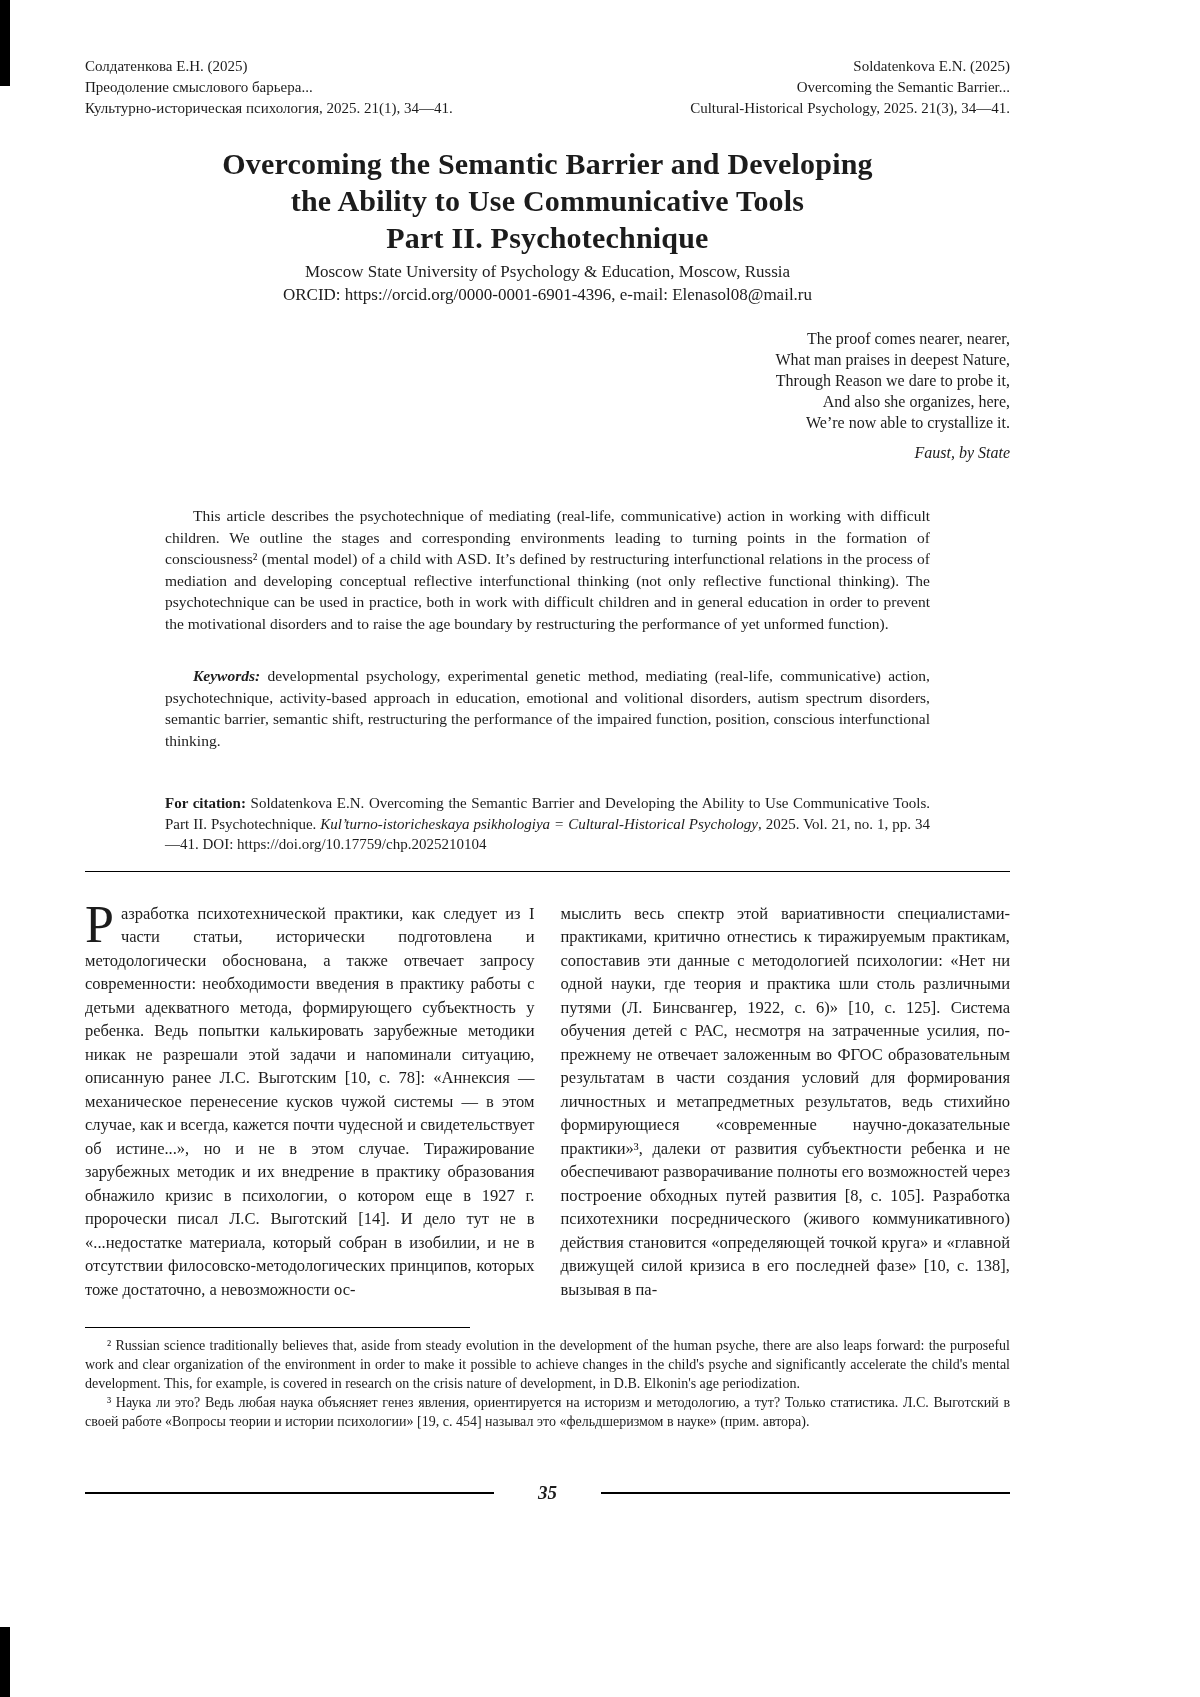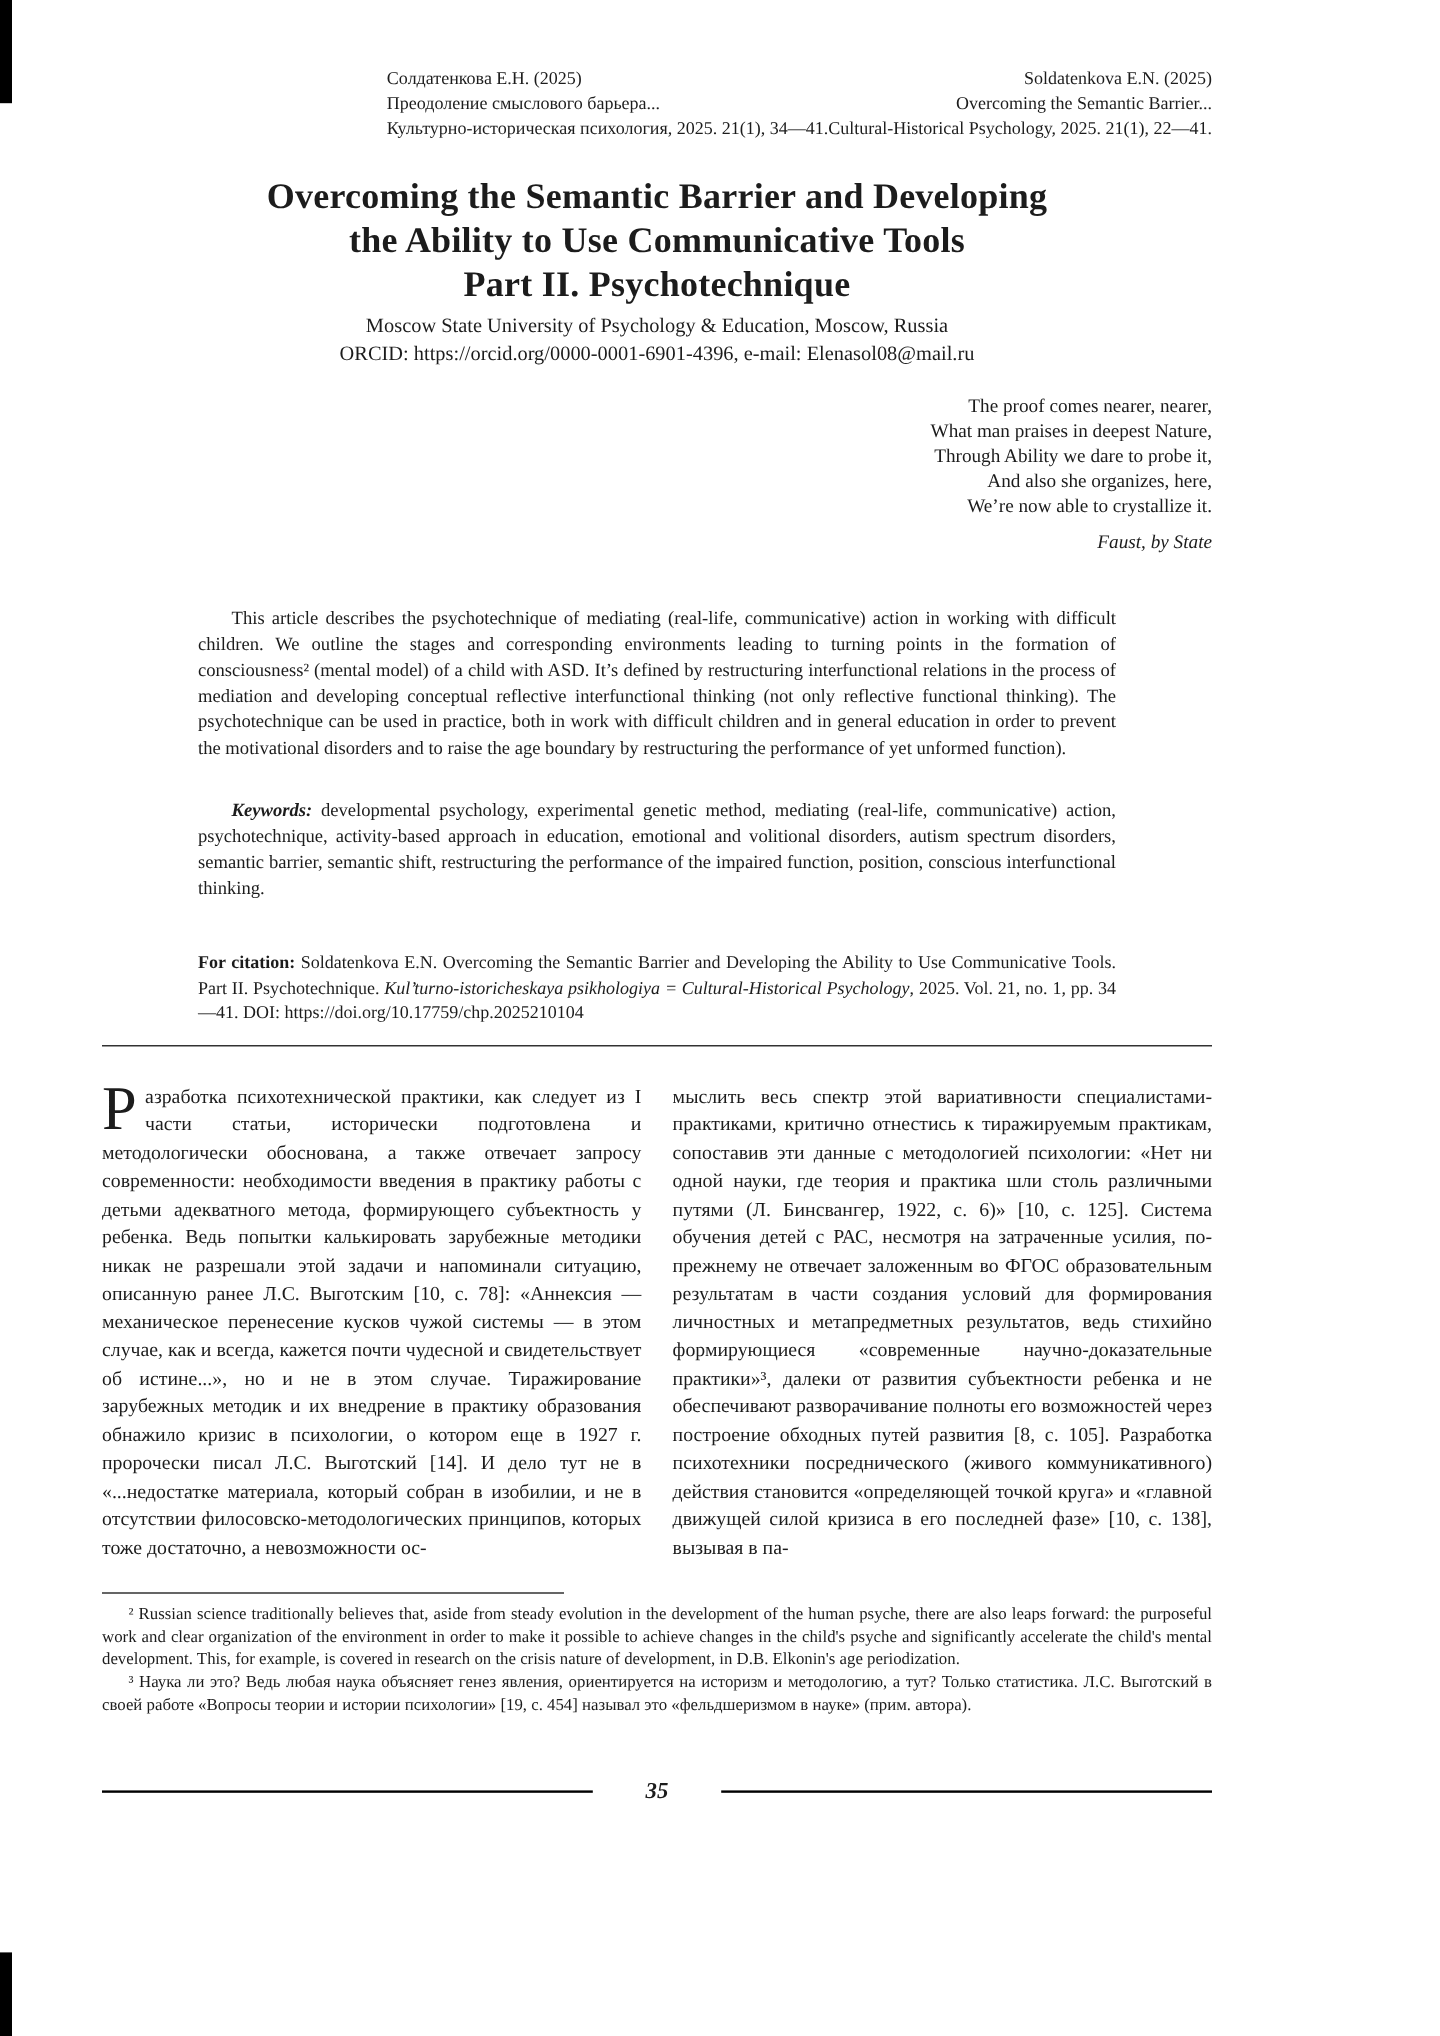--- a/index.html
+++ b/index.html
@@ -13,21 +13,21 @@
     color: #1c1c1c;
     overflow: hidden;
   }
   .mark { position: absolute; left: 0; width: 10px; background: #000; }
   .mark-top { top: 0; height: 86px; }
   .mark-bottom { bottom: 0; height: 70px; }
 
   .content { padding: 56px 190px 0 85px; } 
 
   
-  .running-head { display: flex; justify-content: flex-end; font-size: 15px; line-height: 21px; font-family: Liberation Serif, serif; }
+  .running-head { display: flex; justify-content: space-between; font-size: 15px; line-height: 21px; font-family: Liberation Serif, serif; }
   .rh-left { text-align: left; }
   .rh-right { text-align: right; }
 
   
   .title {
     margin: 26px 0 0 0;
     text-align: center;
     font-size: 30px;
     line-height: 37px;
     font-weight: bold;
@@ -152,37 +152,37 @@
 
     <div class="running-head">
       <div class="rh-left">
         <div>Солдатенкова Е.Н. (2025)</div>
         <div>Преодоление смыслового барьера...</div>
         <div>Культурно-историческая психология, 2025. 21(1), 34—41.</div>
       </div>
       <div class="rh-right">
         <div>Soldatenkova E.N. (2025)</div>
         <div>Overcoming the Semantic Barrier...</div>
-        <div>Cultural-Historical Psychology, 2025. 21(1), 22—41.</div>
+        <div>Cultural-Historical Psychology, 2025. 21(3), 34—41.</div>
       </div>
     </div>
 
     <h1 class="title">
       <span>Overcoming the Semantic Barrier and Developing</span><br>
       <span>the Ability to Use Communicative Tools</span><br>
       <span>Part II. Psychotechnique</span>
     </h1>
 
     <div class="affiliation">Moscow State University of Psychology &amp; Education, Moscow, Russia</div>
     <div class="contacts">ORCID: https://orcid.org/0000-0001-6901-4396, e-mail: Elenasol08@mail.ru</div>
 
     <div class="epigraph">
       <div>The proof comes nearer, nearer,</div>
       <div>What man praises in deepest Nature,</div>
-      <div>Through Ability we dare to probe it,</div>
+      <div>Through Reason we dare to probe it,</div>
       <div>And also she organizes, here,</div>
       <div>We’re now able to crystallize it.</div>
       <div class="attribution">Faust, by State</div>
     </div>
 
     <p class="abstract inset">This article describes the psychotechnique of mediating (real-life, communicative) action in working with difficult children. We outline the stages and corresponding environments leading to turning points in the formation of consciousness² (mental model) of a child with ASD. It’s defined by restructuring interfunctional relations in the process of mediation and developing conceptual reflective interfunctional thinking (not only reflective functional thinking). The psychotechnique can be used in practice, both in work with difficult children and in general education in order to prevent the motivational disorders and to raise the age boundary by restructuring the performance of yet unformed function).</p>
 
     <p class="keywords inset"><span class="kw-label">Keywords:</span><span> developmental psychology, experimental genetic method, mediating (real-life, communicative) action, psychotechnique, activity-based approach in education, emotional and volitional disorders, autism spectrum disorders, semantic barrier, semantic shift, restructuring the performance of the impaired function, position, conscious interfunctional thinking.</span></p>
 
     <p class="citation inset"><span class="cit-label">For citation:</span><span> Soldatenkova E.N. Overcoming the Semantic Barrier and Developing the Ability to Use Communicative Tools. Part II. Psychotechnique. </span><span class="cit-italic">Kul’turno-istoricheskaya psikhologiya = Cultural-Historical Psychology</span><span>, 2025. Vol. 21, no. 1, pp. 34—41. DOI: https://doi.org/10.17759/chp.2025210104</span></p>

